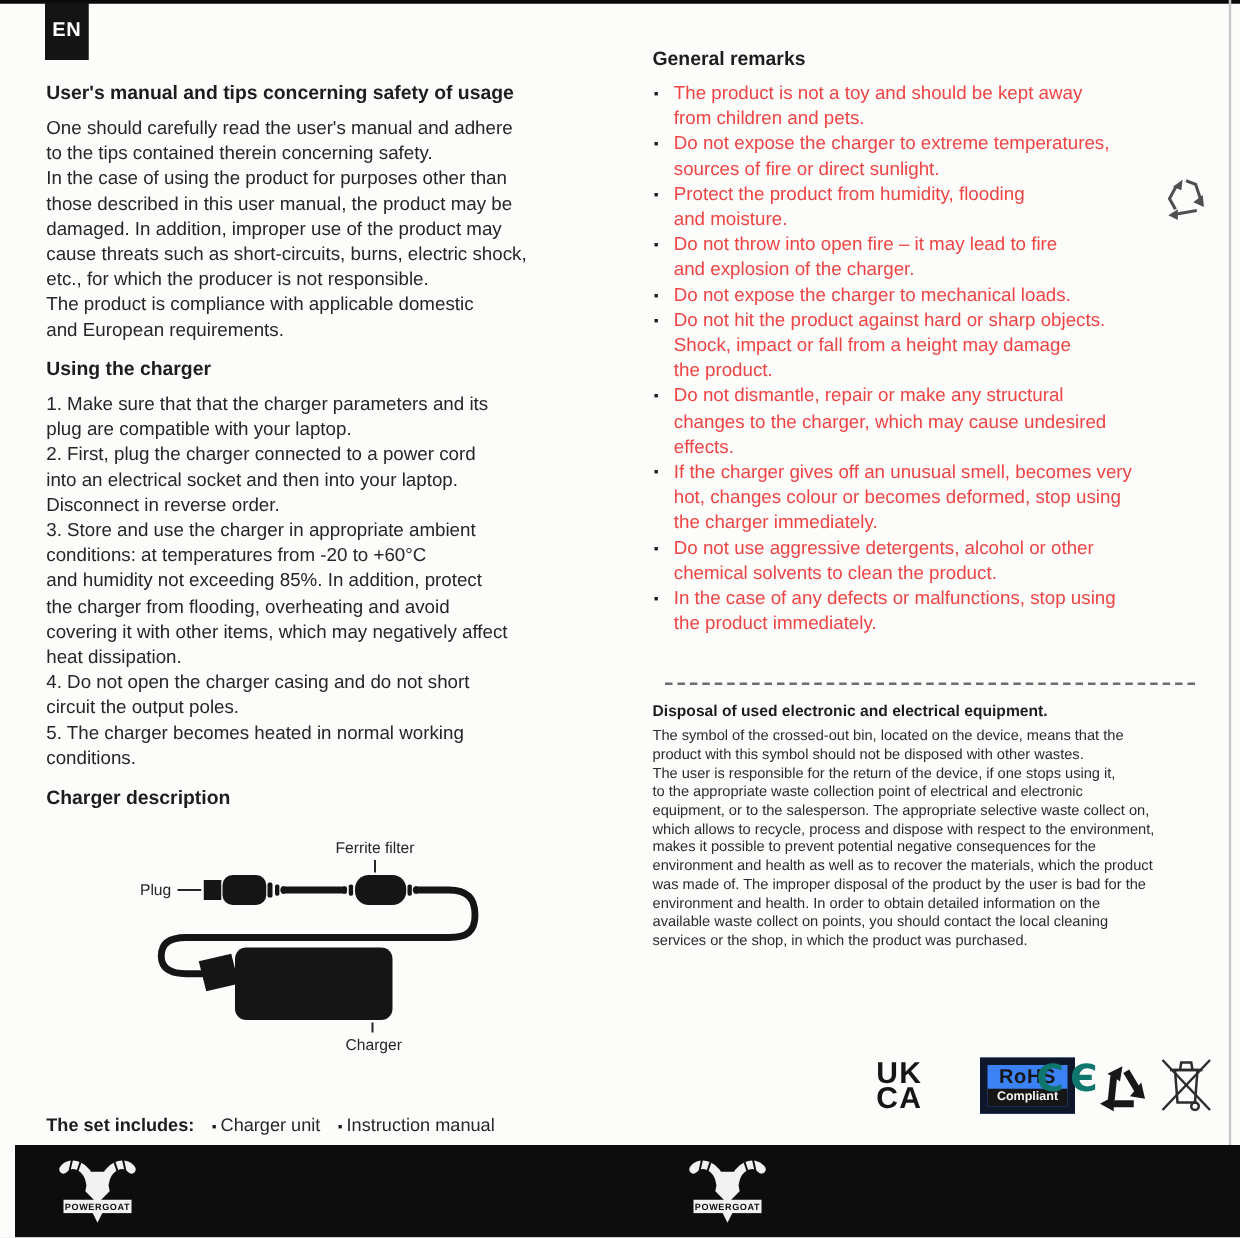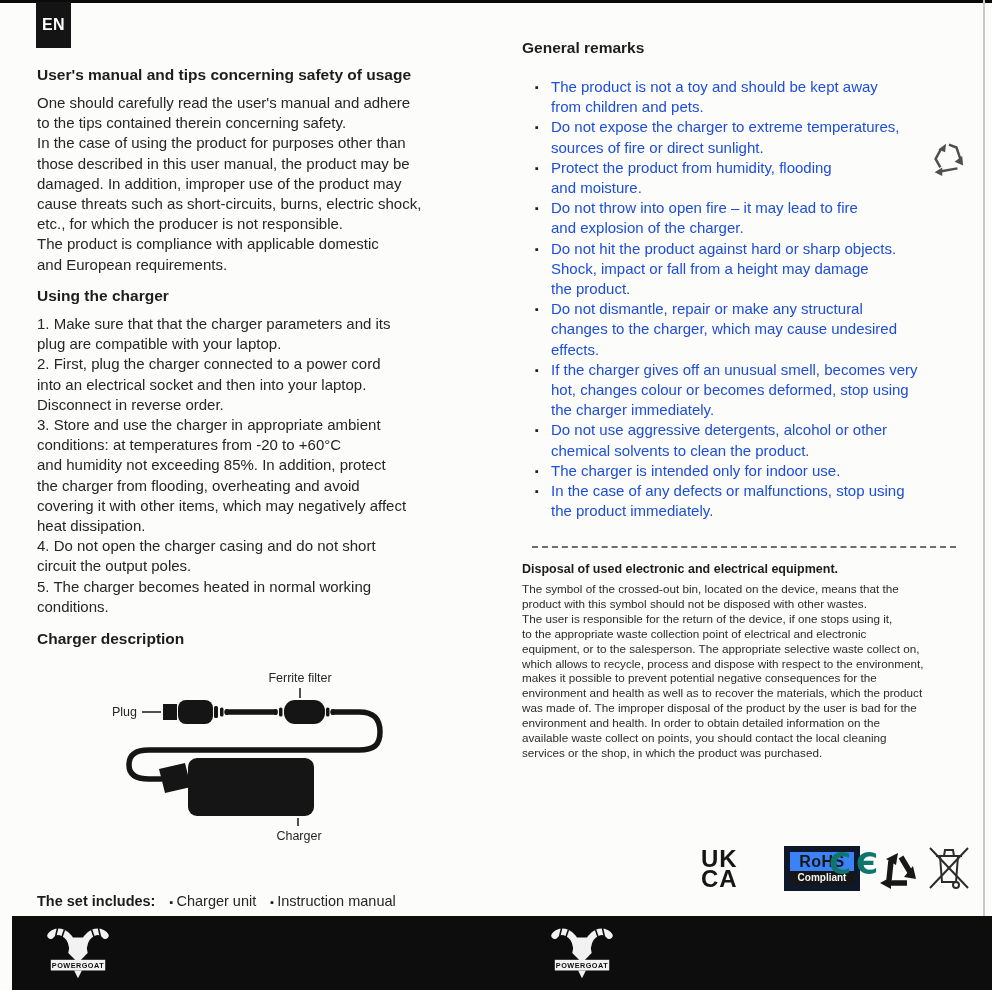--- a/index.html
+++ b/index.html
@@ -12,21 +12,21 @@
   .lang-badge{
     position:absolute;left:36px;top:2px;width:35px;height:46px;background:#141414;
     color:#fff;font-weight:bold;font-size:16px;display:flex;align-items:center;justify-content:center;
     letter-spacing:.5px;
     text-align:center;
   }
   .h-main{font-size:15.5px;font-weight:bold;color:#1d1d1d;margin:0;}
   .body-txt{font-size:15px;line-height:20.2px;color:#262626;white-space:pre-line;margin:0;}
   .col-left{position:absolute;left:37px;width:466px;}
   .col-right{position:absolute;left:522px;width:436px;}
-  .remark-list{list-style:none;margin:12px;padding:0;font-size:15px;line-height:20.2px;color:#1d4ed8;}
+  .remark-list{list-style:none;margin:0;padding:0;font-size:15px;line-height:20.2px;color:#ef4444;}
   .remark-list li{position:relative;padding-left:17px;white-space:pre-line;}
   .remark-list li::before{content:"▪";position:absolute;left:1px;top:0;font-size:11px;line-height:20.2px;color:#1c1c1c;}
   .divider{position:absolute;left:532px;top:546px;width:424px;border-top:2px dashed #6d6d6d;}
   .disposal-h{font-size:12.5px;font-weight:bold;color:#1d1d1d;margin:0;}
   .disposal-b{font-size:11.7px;line-height:14.9px;color:#2b2b2b;white-space:pre-line;margin:0;}
   .set-line{font-size:14.5px;color:#262626;}
   .set-line b{color:#1c1c1c;}
   .inc-item::before{content:"▪  ";font-size:11px;color:#1c1c1c;}
   .inc-item{margin-left:10px;}
   
@@ -117,32 +117,32 @@
 
   <ul class="remark-list col-right" style="top:65px;">
     <li>The product is not a toy and should be kept away
 from children and pets.</li>
     <li>Do not expose the charger to extreme temperatures,
 sources of fire or direct sunlight.</li>
     <li>Protect the product from humidity, flooding
 and moisture.</li>
     <li>Do not throw into open fire – it may lead to fire
 and explosion of the charger.</li>
+    <li>Do not expose the charger to mechanical loads.</li>
     <li>Do not hit the product against hard or sharp objects.
 Shock, impact or fall from a height may damage
 the product.</li>
     <li>Do not dismantle, repair or make any structural
 changes to the charger, which may cause undesired
 effects.</li>
     <li>If the charger gives off an unusual smell, becomes very
 hot, changes colour or becomes deformed, stop using
 the charger immediately.</li>
     <li>Do not use aggressive detergents, alcohol or other
 chemical solvents to clean the product.</li>
-    <li>The charger is intended only for indoor use.</li>
     <li>In the case of any defects or malfunctions, stop using
 the product immediately.</li>
   </ul>
 
   <svg class="mark" style="left:928px;top:138px;" width="38" height="38" viewBox="0 0 40 40">
     <g stroke="#4f4f4f" stroke-width="2.6" fill="none">
       <path d="M13,31 L8,22 L14,11"></path>
       <path d="M22,7 L30,10 L34,22"></path>
       <path d="M31,32 L14,35"></path>
     </g>

